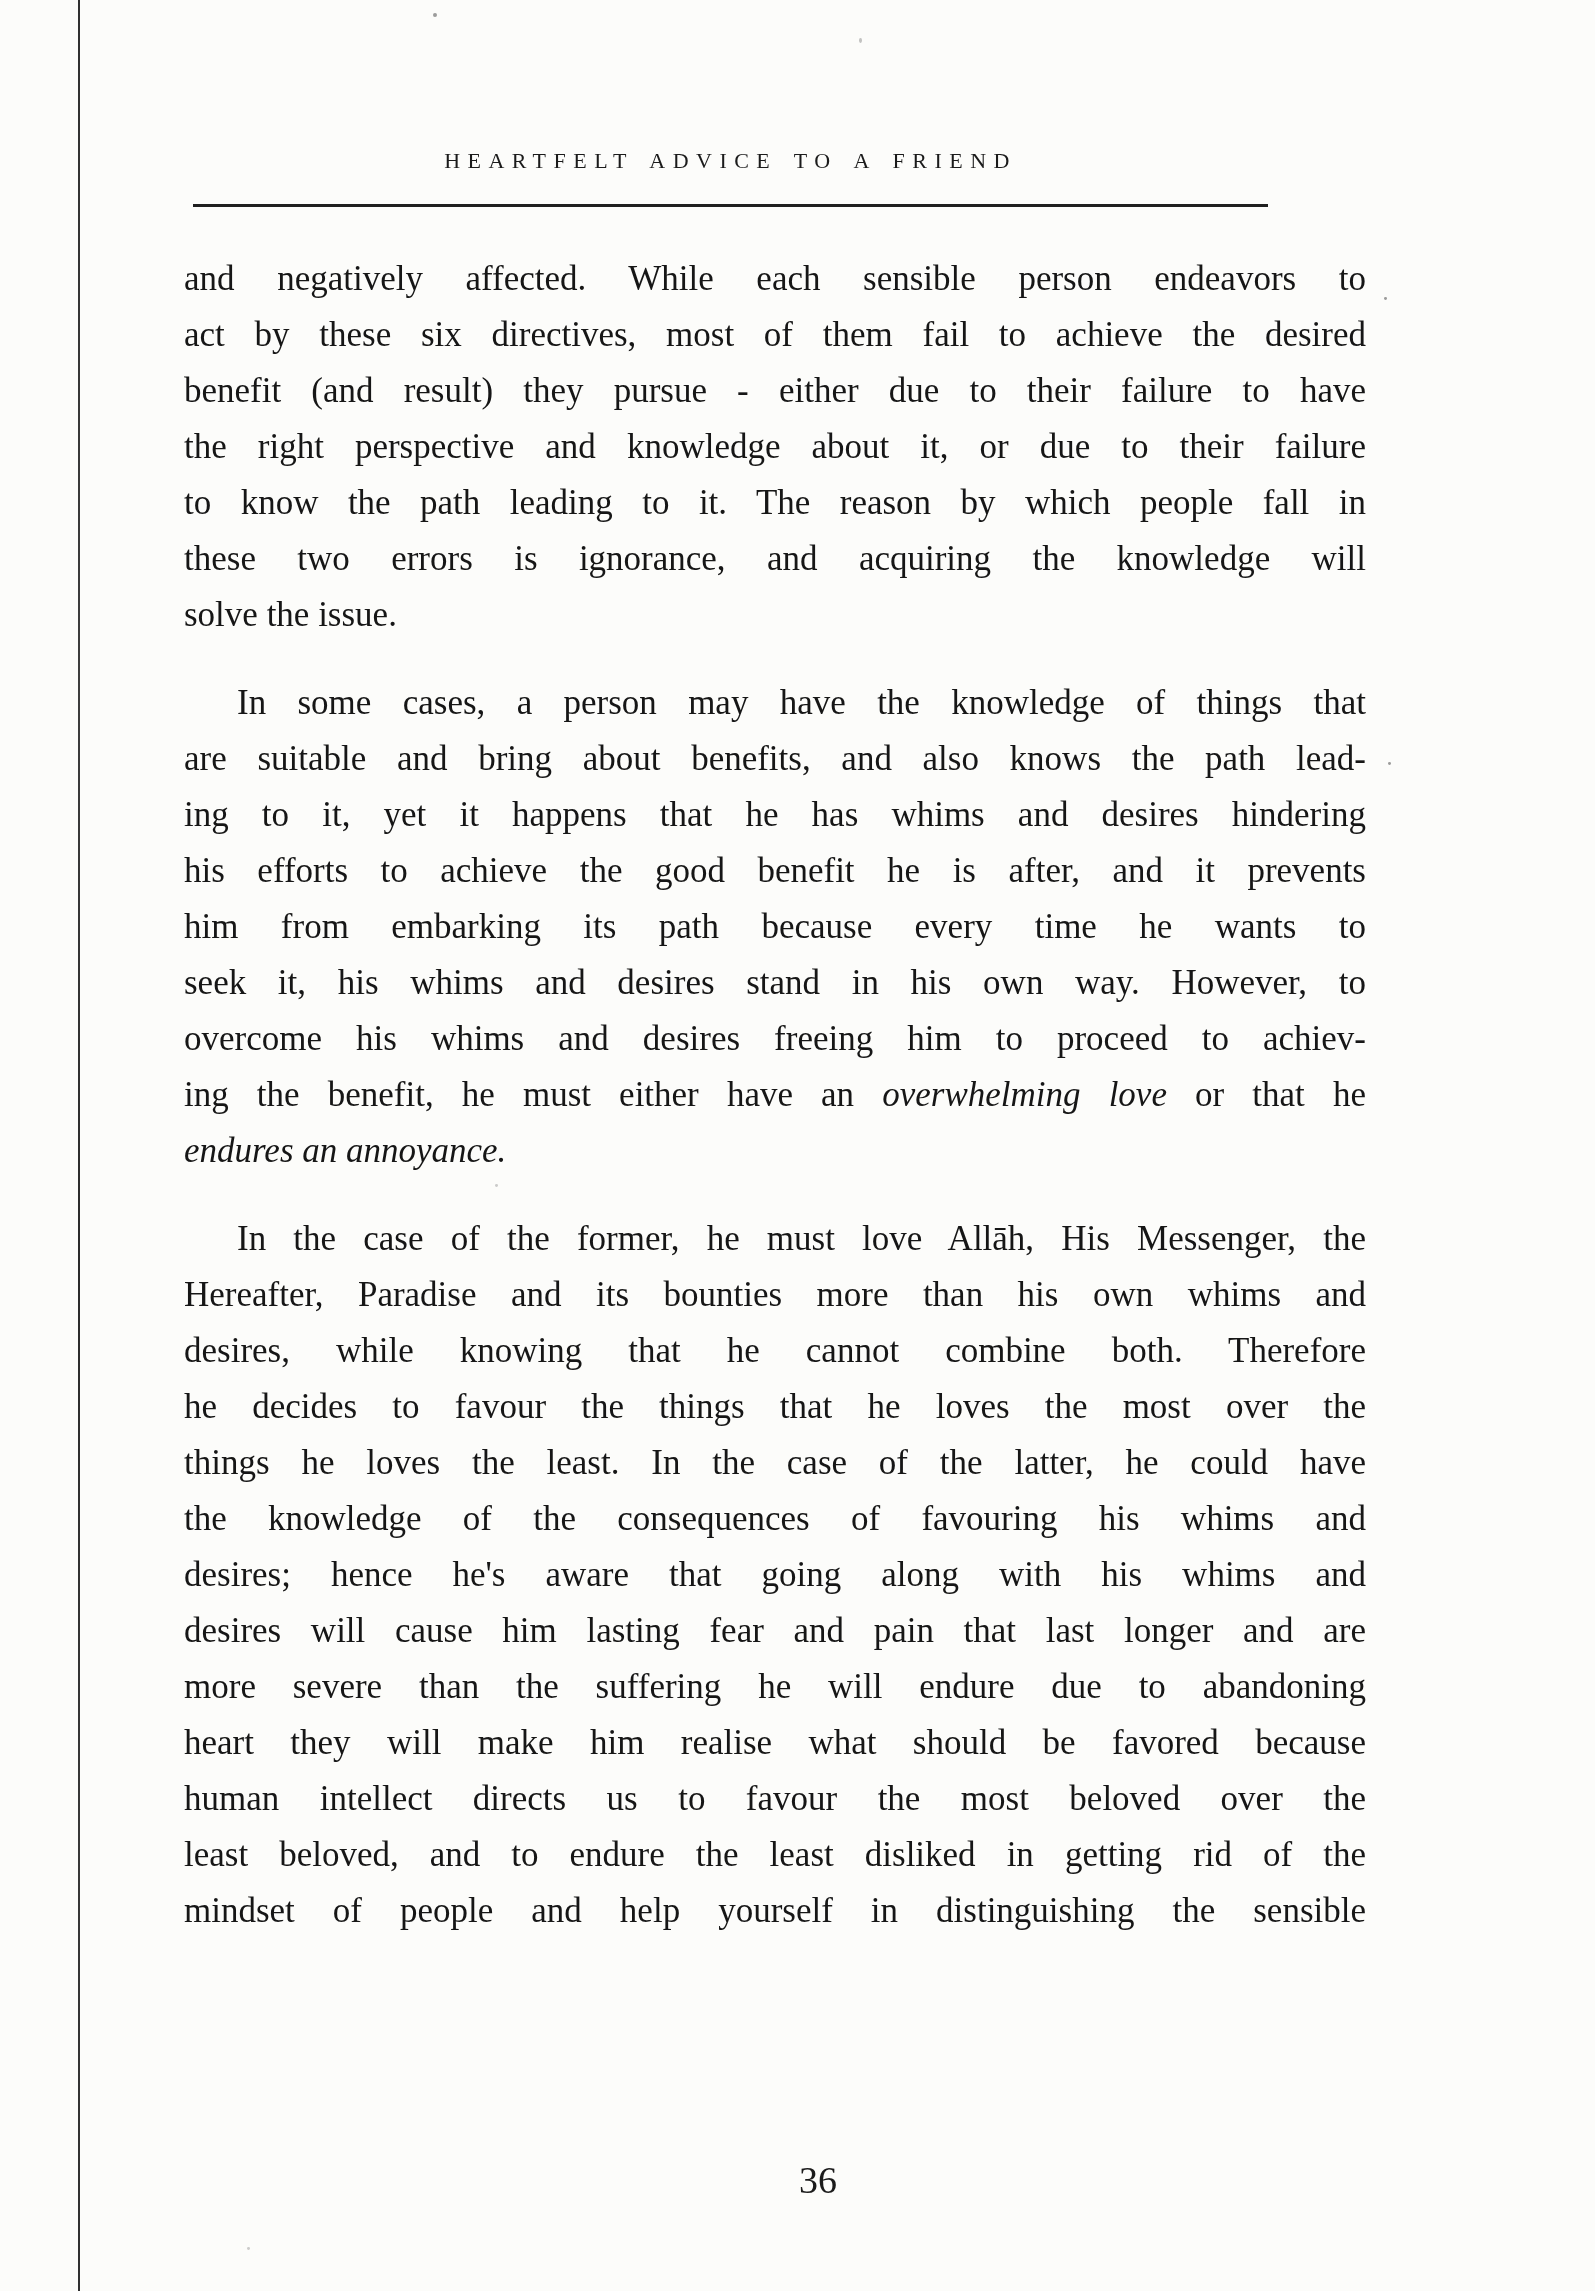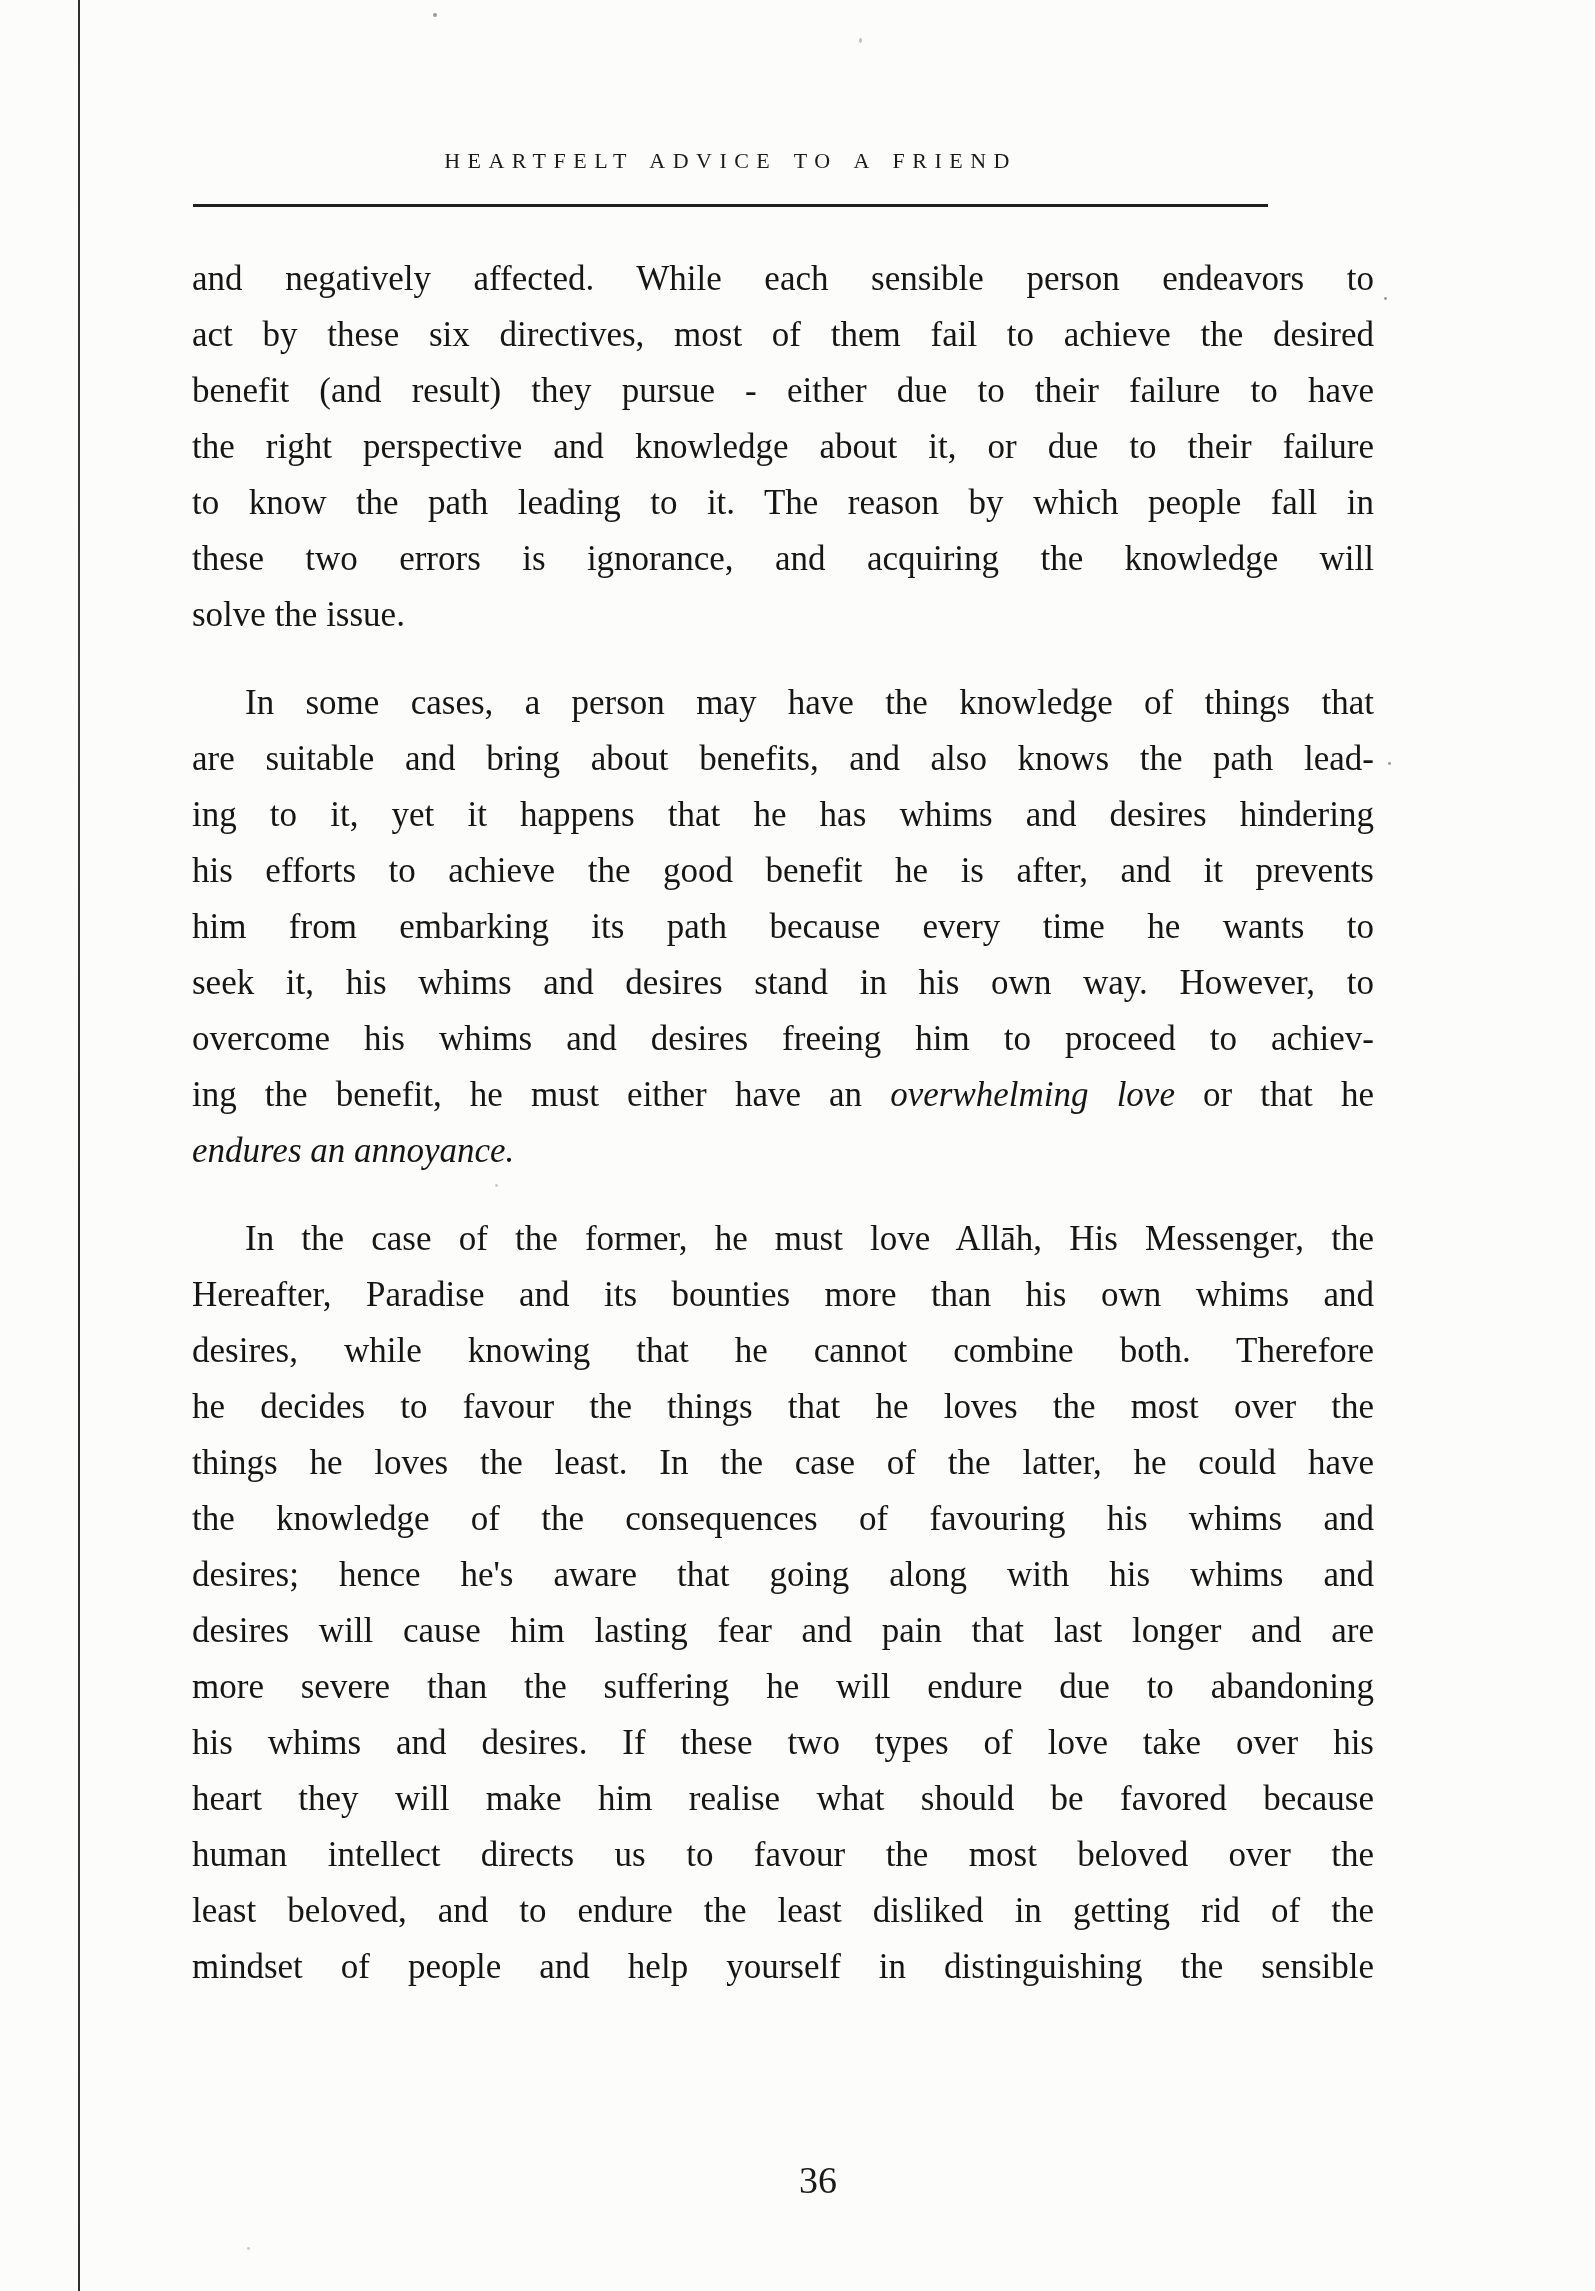--- a/index.html
+++ b/index.html
@@ -39,21 +39,21 @@
   .header-rule {
     position: absolute;
     left: 193px;
     top: 204px;
     width: 1075px;
     height: 2.9px;
     background: #1f1f1f;
   }
   .body-text {
     position: absolute;
-    left: 192px;
+    left: 184px;
     top: 251px;
     width: 1182px;
     font-size: 35px;
     line-height: 56px;
   }
   .paragraph + .paragraph {
     margin-top: 32px;
   }
   .line {
     text-align: justify;
@@ -133,21 +133,20 @@
     <div class="paragraph">
       <div class="line indent"><span>In the case of the former, he must love Allāh, His Messenger, the</span></div>
       <div class="line"><span>Hereafter, Paradise and its bounties more than his own whims and</span></div>
       <div class="line"><span>desires, while knowing that he cannot combine both. Therefore</span></div>
       <div class="line"><span>he decides to favour the things that he loves the most over the</span></div>
       <div class="line"><span>things he loves the least. In the case of the latter, he could have</span></div>
       <div class="line"><span>the knowledge of the consequences of favouring his whims and</span></div>
       <div class="line"><span>desires; hence he's aware that going along with his whims and</span></div>
       <div class="line"><span>desires will cause him lasting fear and pain that last longer and are</span></div>
       <div class="line"><span>more severe than the suffering he will endure due to abandoning</span></div>
-      <div class="line"><span>his whims and desires. If these two types of love take over his</span></div>
       <div class="line"><span>heart they will make him realise what should be favored because</span></div>
       <div class="line"><span>human intellect directs us to favour the most beloved over the</span></div>
       <div class="line"><span>least beloved, and to endure the least disliked in getting rid of the</span></div>
       <div class="line"><span>mindset of people and help yourself in distinguishing the sensible</span></div>
     </div>
   </div>
 
 <div class="page-number">36</div>
 
 

